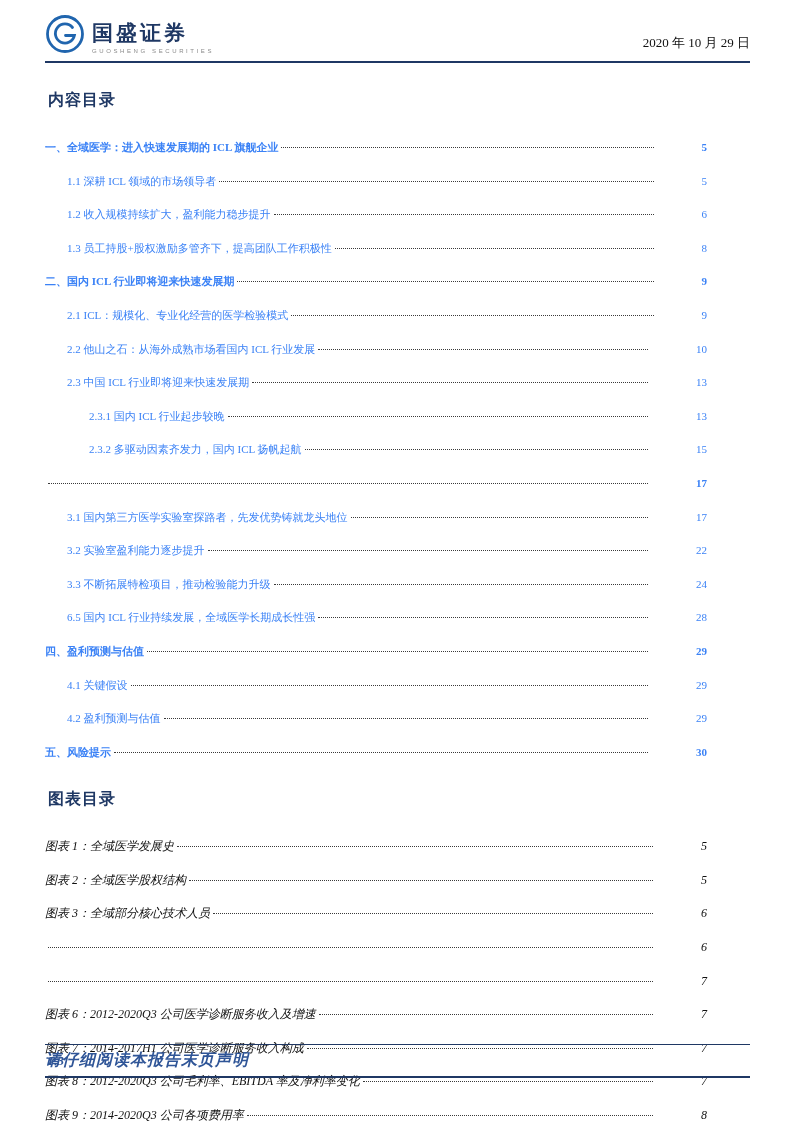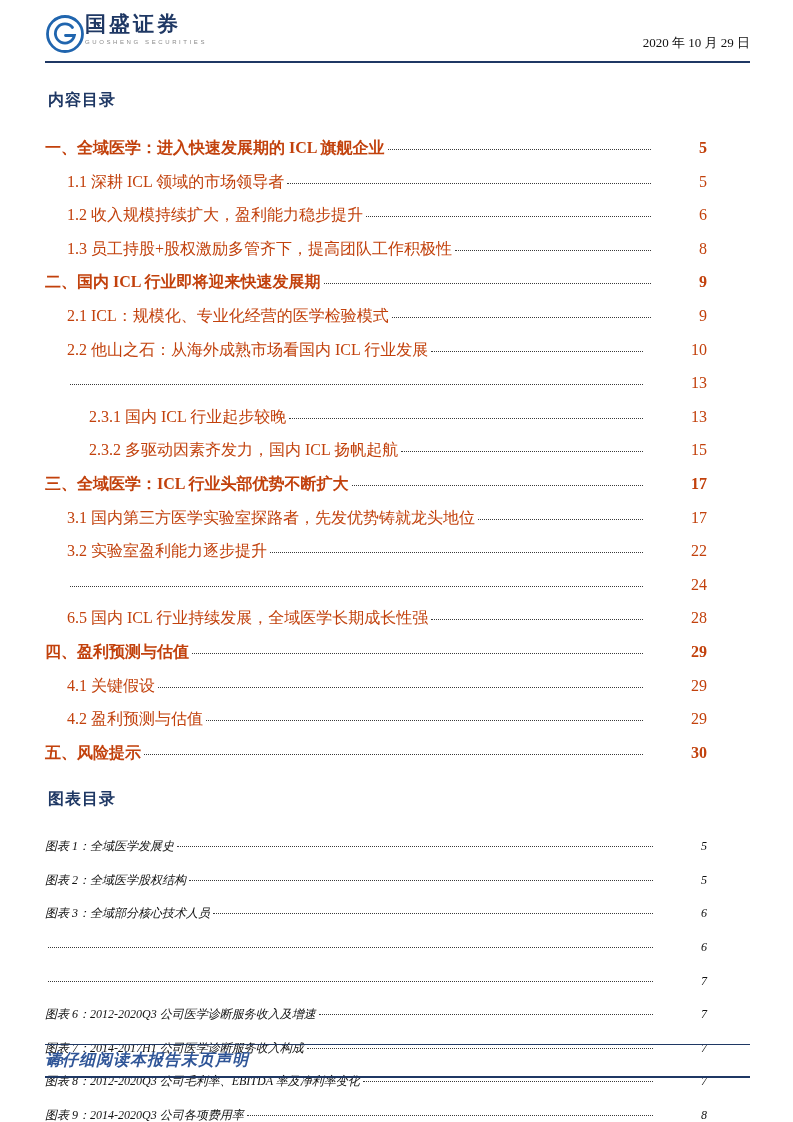--- a/index.html
+++ b/index.html
@@ -12,21 +12,21 @@
     overflow:hidden;
   }
   .page { padding:14px 43px 0 45px; }
 
   
   .header {
     display:flex; justify-content:space-between; align-items:flex-end;
     padding-bottom:7px;
     border-bottom:2.5px solid #1f3864;
   }
-  .brand { display:flex; align-items:flex-start; }
+  .brand { display:flex; align-items:flex-end; gap:7px; }
   .brand svg { display:block; }
   .brand-text { display:flex; flex-direction:column; line-height:1; }
   .brand-name {
     font-size:21px; font-weight:bold; color:#1f3864;
     letter-spacing:3px; font-family:"Liberation Serif",serif;
   }
   .brand-sub {
     font-size:6px; color:#8a8a8a; letter-spacing:2.6px; margin-top:4px;
     font-family:"Liberation Sans",sans-serif;
   }
@@ -36,21 +36,21 @@
   .sec-title {
     color:#1f3864; font-weight:bold; font-size:16px;
     margin:27px 0 0 3px; letter-spacing:1px;
   }
 
   
   .toc-list { margin-top:13px; }
   .fig-list { margin-top:13px; }
   .toc-row {
     display:flex; align-items:baseline;
-    font-size:16px; line-height:19.6px; color:#c2410c;
+    font-size:11px; line-height:19.6px; color:#3b82f6;
     cursor:pointer;
   }
   .toc-row .label { white-space:nowrap; }
   .toc-row .dots {
     flex:1; min-width:12px; margin:0 3px;
     border-bottom:1.6px dotted #3a3a3a;
     transform:translateY(-3px);
   }
   .toc-row .page { white-space:nowrap; }
   .toc-row.lv1 .label, .toc-row.lv1 .page { font-weight:bold; }
@@ -137,55 +137,56 @@
         <span class="page">9</span>
       </div>
 
       <div class="toc-row lv2">
         <span class="label">2.2 他山之石：从海外成熟市场看国内 ICL 行业发展</span>
         <span class="dots"></span>
         <span class="page">10</span>
       </div>
 
       <div class="toc-row lv2">
+        <span class="label">2.3 中国 ICL 行业即将迎来快速发展期</span>
         <span class="dots"></span>
         <span class="page">13</span>
       </div>
 
       <div class="toc-row lv3">
         <span class="label">2.3.1 国内 ICL 行业起步较晚</span>
         <span class="dots"></span>
         <span class="page">13</span>
       </div>
 
       <div class="toc-row lv3">
         <span class="label">2.3.2 多驱动因素齐发力，国内 ICL 扬帆起航</span>
         <span class="dots"></span>
         <span class="page">15</span>
       </div>
 
       <div class="toc-row lv1">
-        <span class="label">三、全域医学：ICL 行业头部优势不断扩大</span>
         <span class="dots"></span>
         <span class="page">17</span>
       </div>
 
       <div class="toc-row lv2">
         <span class="label">3.1 国内第三方医学实验室探路者，先发优势铸就龙头地位</span>
         <span class="dots"></span>
         <span class="page">17</span>
       </div>
 
       <div class="toc-row lv2">
         <span class="label">3.2 实验室盈利能力逐步提升</span>
         <span class="dots"></span>
         <span class="page">22</span>
       </div>
 
       <div class="toc-row lv2">
+        <span class="label">3.3 不断拓展特检项目，推动检验能力升级</span>
         <span class="dots"></span>
         <span class="page">24</span>
       </div>
 
       <div class="toc-row lv2">
         <span class="label">6.5 国内 ICL 行业持续发展，全域医学长期成长性强</span>
         <span class="dots"></span>
         <span class="page">28</span>
       </div>
 

